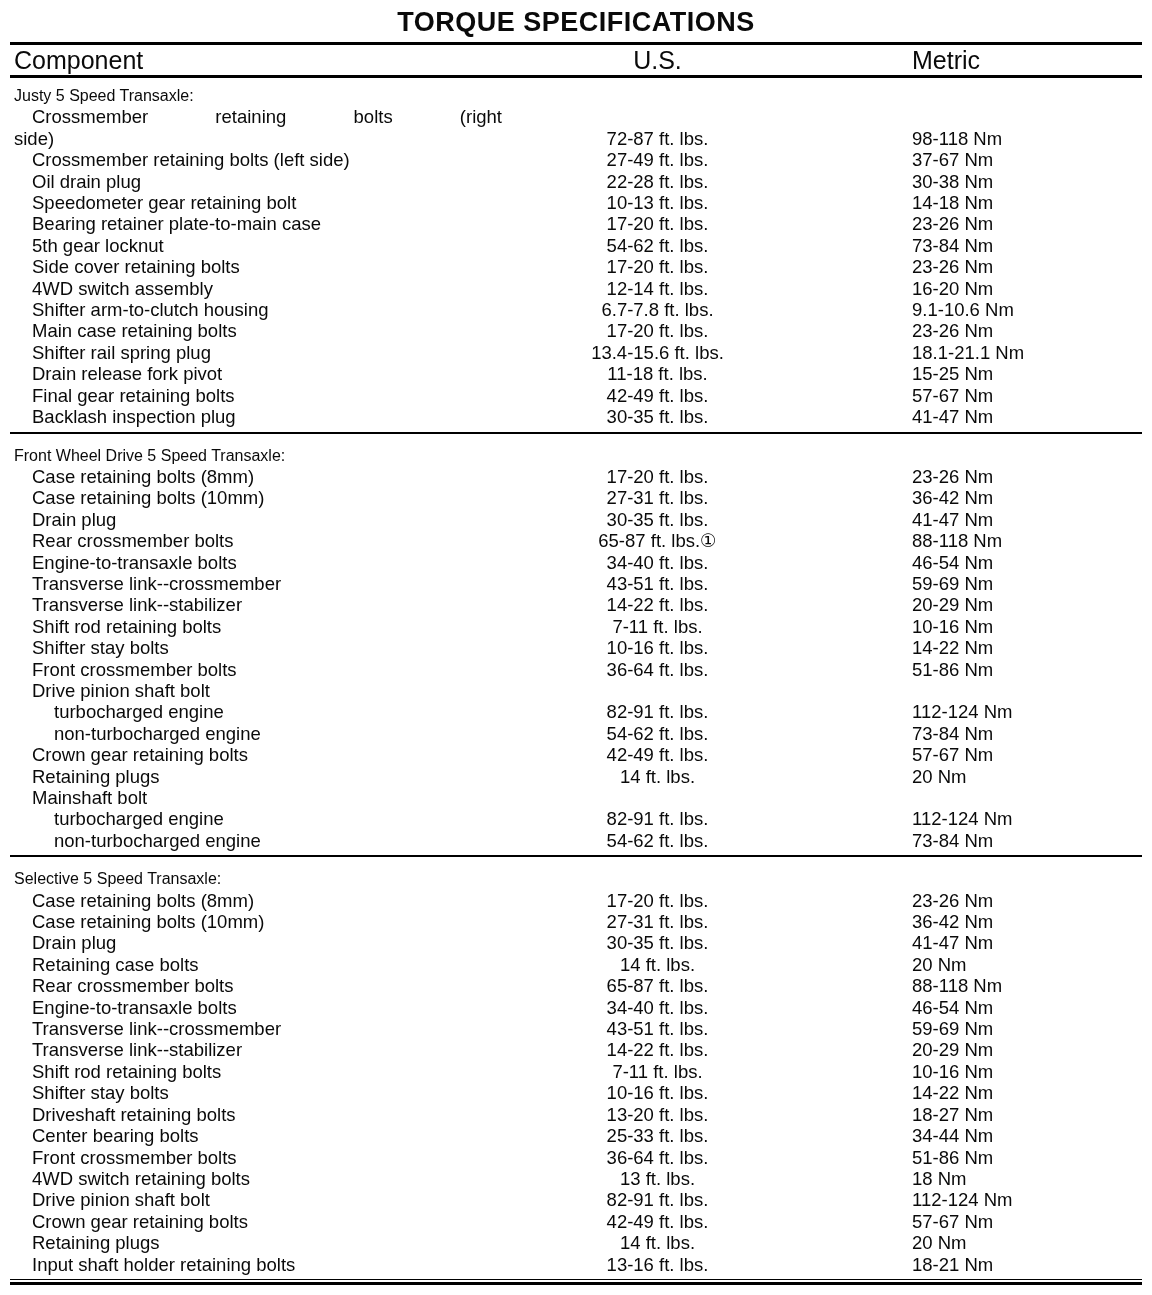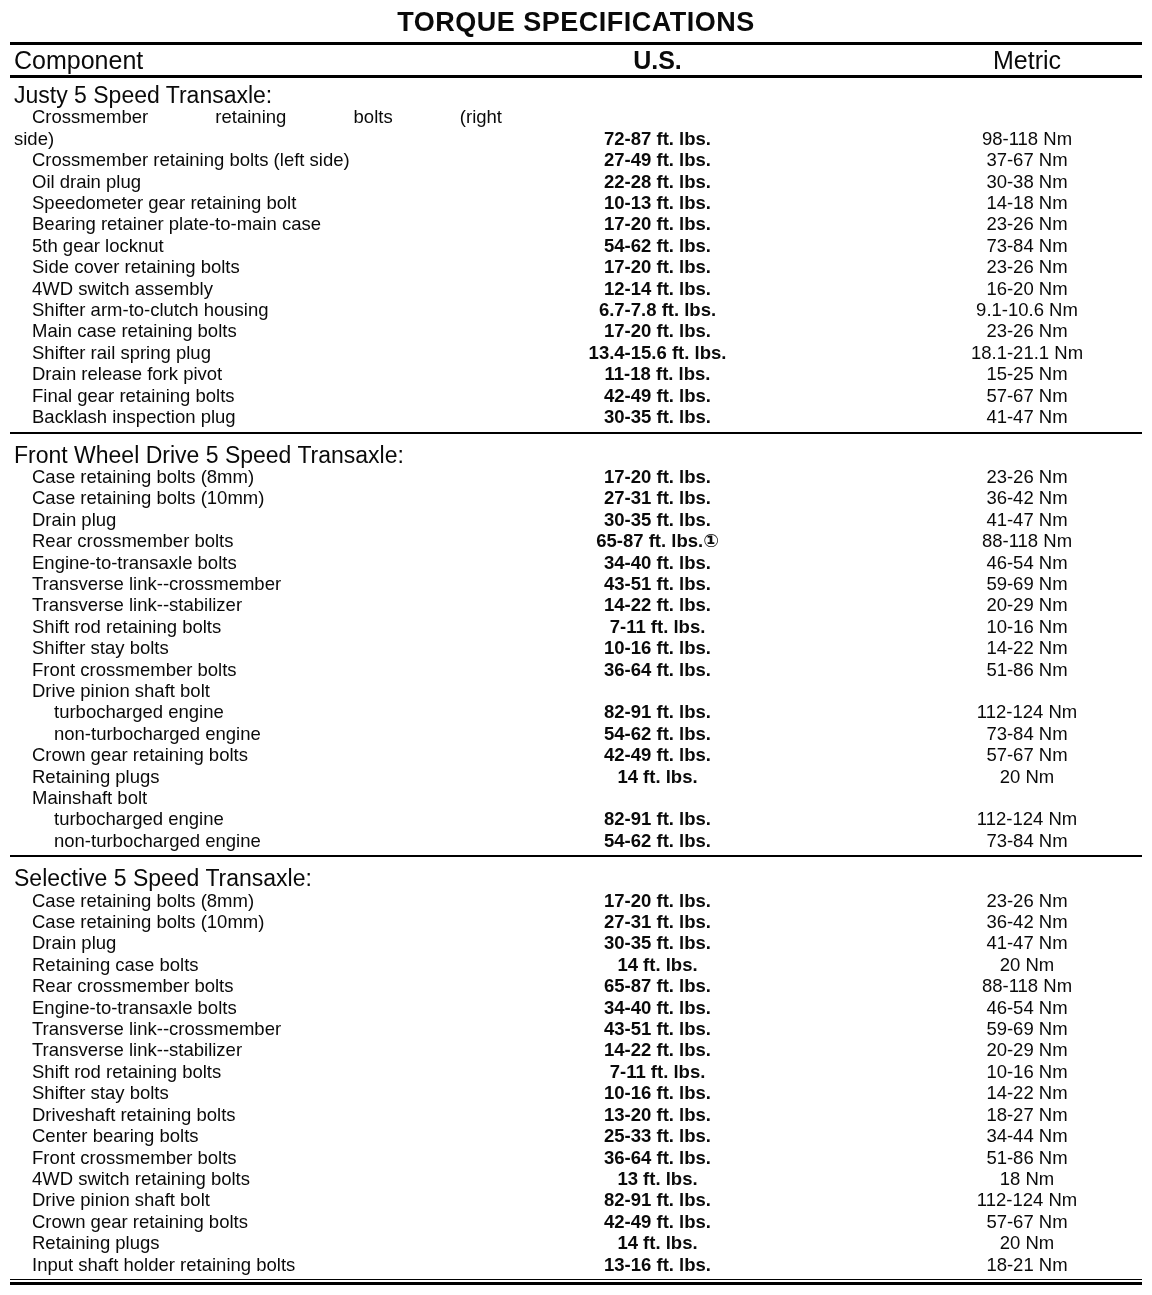--- a/index.html
+++ b/index.html
@@ -44,36 +44,35 @@
   .cell { white-space: nowrap; }
   .cell.comp { padding-left: 4px; }
   .cell.comp.indent-1 { padding-left: 22px; }
   .cell.comp.indent-2 { padding-left: 44px; }
   .cell.comp.justify {
     white-space: normal;
     width: 470px;
     text-align: justify;
     text-align-last: justify;
   }
-  .cell.us { text-align: center; font-weight: bold; }
+  .cell.us { text-align: center; }
   .cell.metric {
     justify-self: end;
     width: 230px;
-    text-align: center;
   }
   .table-body { padding-top: 7px; }
   .section-divider {
     border: 0;
     border-top: 2px solid #000;
     margin: 4px 0 0 0;
   }
   .section { padding-top: 0; }
   .section + * { }
   .section-gap { height: 11px; }
-  .section-header { font-size: 23px; }
+  .section-header { font-size: 16px; }
   .bottom-rule {
     margin-top: 4px;
     border-top: 1px solid #000;
     height: 2px;
     border-bottom: 3px solid #000;
   }
 </style>
 </head>
 <body>
 

